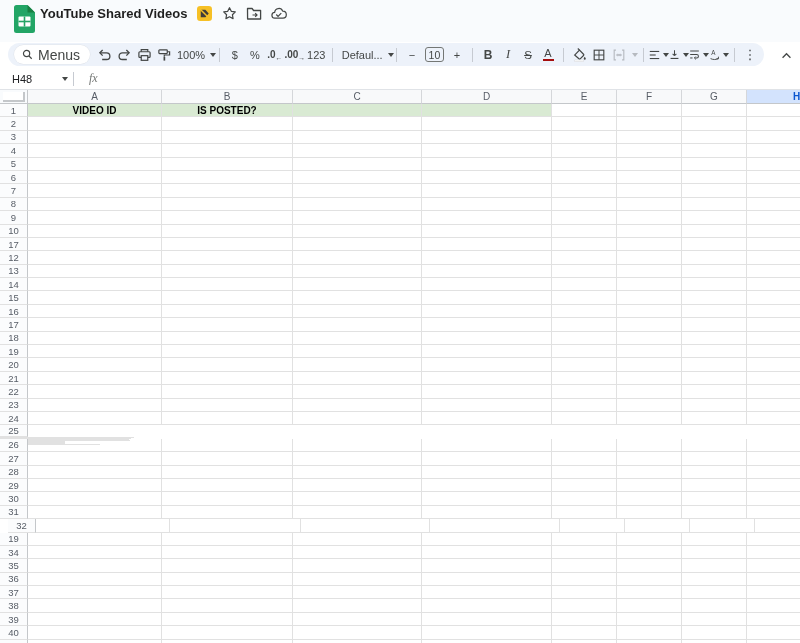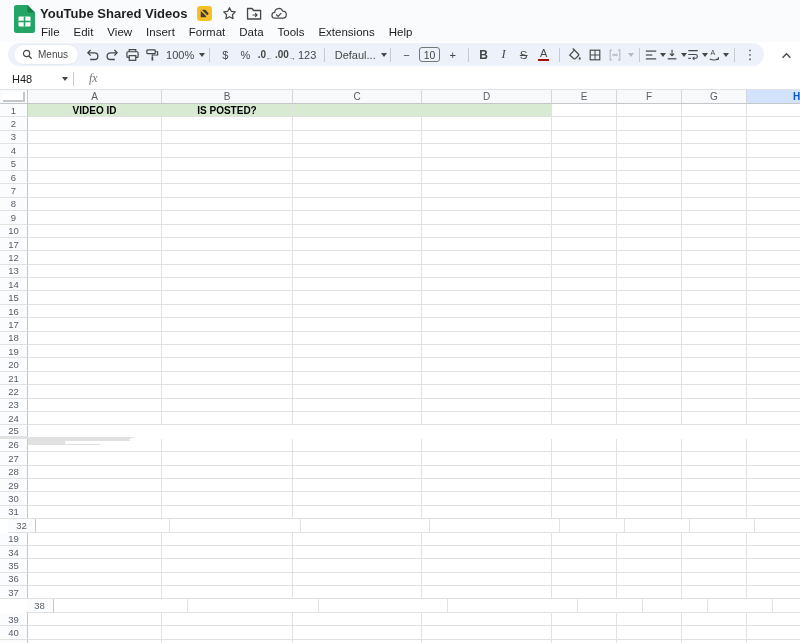--- a/index.html
+++ b/index.html
@@ -14,21 +14,21 @@
   .doc-title { font-size:13px; font-weight:600; color:#1f1f1f; white-space:nowrap; }
   .title-icon { display:flex; align-items:center; justify-content:center; width:16px; height:16px; cursor:pointer; }
   .menubar { position:absolute; left:34px; top:23px; height:17px; display:flex; align-items:center; }
   .menu-item { font-size:11.5px; color:#1f1f1f; padding:2px 7px; border-radius:6px; cursor:pointer; white-space:nowrap; }
 
   
   .toolbar { position:absolute; top:43px; left:8px; width:756px; height:23px; background:#edf2fa;
     border-radius:12px; display:flex; align-items:center; padding:0 4px; }
   .menus-pill { display:flex; align-items:center; gap:5px; background:#fff; border-radius:10px;
     height:19px; padding:0 10px 0 8px; margin:0 4px 0 2px; cursor:pointer; box-shadow:0 0 0 0.5px #e0e4ea; }
-  .menus-pill span { font-size:10px; color:#444746; }
+  .menus-pill span { font-size:14px; color:#444746; }
   .tbtn { display:flex; align-items:center; justify-content:center; height:20px; min-width:20px;
     border-radius:4px; cursor:pointer; color:#444746; }
   .tbtn.texty { font-size:11px; font-weight:500; padding:0 3px; }
   .divider { width:1px; height:14px; background:#c6cad1; margin:0 5px; flex:0 0 auto; }
   .caret { width:0; height:0; border-left:3.5px solid transparent; border-right:3.5px solid transparent;
     border-top:4px solid #444746; margin-left:3px; }
   .caret.gray { border-top-color:#b6bac0; }
   .zoom-btn { font-size:11px; color:#444746; padding:0 2px 0 5px; }
   .font-btn { font-size:11px; color:#444746; padding:0 2px 0 6px;text-align:right; }
   .size-box { width:21px; height:15px; border:1px solid #747775; border-radius:3px; font-size:10.5px;
@@ -108,31 +108,20 @@
           <path d="M6.5 8h4.2M9.2 6.2L11 8l-1.8 1.8" fill="none" stroke="#444746" stroke-width="1.2"></path>
         </svg>
       </span>
       <span class="title-icon">
         <svg width="17" height="13" viewBox="0 0 17 13">
           <path d="M4.3 11.5a3.1 3.1 0 0 1-.4-6.2A4.4 4.4 0 0 1 12.4 4a3.5 3.5 0 0 1 .3 7.4z" fill="none" stroke="#444746" stroke-width="1.3" stroke-linejoin="round"></path>
           <path d="M5.6 7.6l1.9 1.9 3.4-3.4" fill="none" stroke="#444746" stroke-width="1.3"></path>
         </svg>
       </span>
     </div>
-    <div class="menubar">
-      <span class="menu-item">File</span>
-      <span class="menu-item">Edit</span>
-      <span class="menu-item">View</span>
-      <span class="menu-item">Insert</span>
-      <span class="menu-item">Format</span>
-      <span class="menu-item">Data</span>
-      <span class="menu-item">Tools</span>
-      <span class="menu-item">Extensions</span>
-      <span class="menu-item">Help</span>
-    </div>
   </div>
 
   <div class="toolbar">
     <div class="menus-pill">
       <svg width="11" height="11" viewBox="0 0 12 12">
         <circle cx="5" cy="5" r="3.4" fill="none" stroke="#444746" stroke-width="1.3"></circle>
         <line x1="7.6" y1="7.6" x2="10.6" y2="10.6" stroke="#444746" stroke-width="1.3"></line>
       </svg>
       <span>Menus</span>
     </div>
@@ -683,21 +672,21 @@
         <div class="rowh">37</div>
         <div class="cell" style="width: 134px;"></div>
         <div class="cell" style="width: 131px;"></div>
         <div class="cell" style="width: 129px;"></div>
         <div class="cell" style="width: 130px;"></div>
         <div class="cell" style="width: 65px;"></div>
         <div class="cell" style="width: 65px;"></div>
         <div class="cell" style="width: 65px;"></div>
         <div class="cell" style="width: 100px;"></div>
       </div>
-      <div class="grow" style="height: 13.4px; padding-left: 26px;">
+      <div class="grow" style="height: 13.4px;">
         <div class="rowh">38</div>
         <div class="cell" style="width: 134px;"></div>
         <div class="cell" style="width: 131px;"></div>
         <div class="cell" style="width: 129px;"></div>
         <div class="cell" style="width: 130px;"></div>
         <div class="cell" style="width: 65px;"></div>
         <div class="cell" style="width: 65px;"></div>
         <div class="cell" style="width: 65px;"></div>
         <div class="cell" style="width: 100px;"></div>
       </div>

